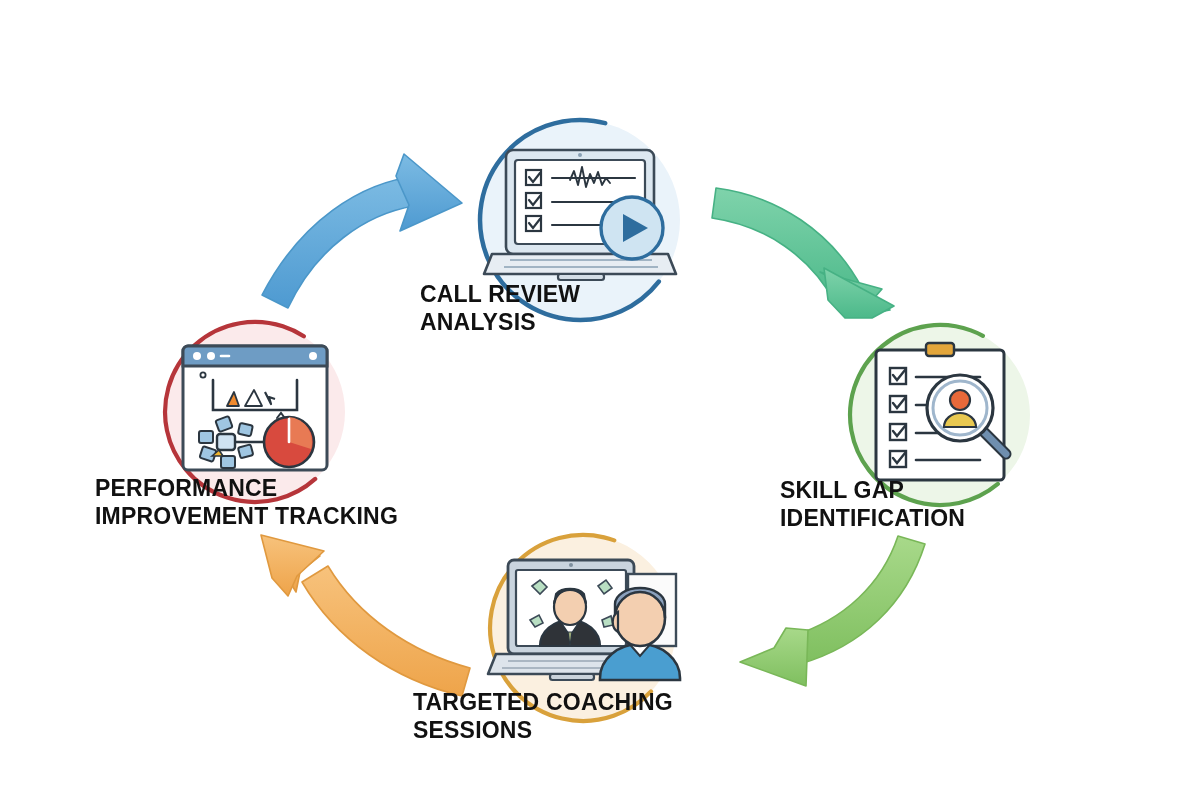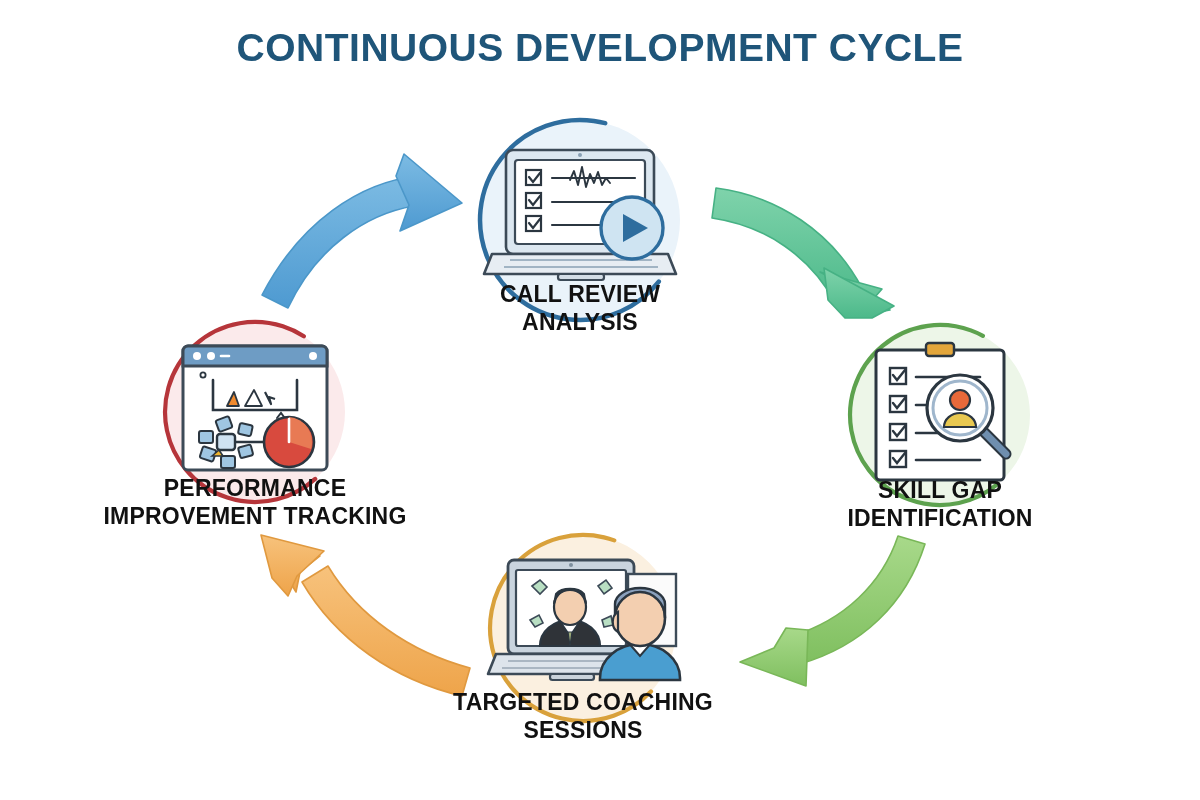--- a/index.html
+++ b/index.html
@@ -31,41 +31,39 @@
     font-size: 39px;
     font-weight: bold;
     letter-spacing: 0.5px;
     color: #1f5579;
   }
   .node {
     position: absolute;
   }
   .node-label {
     position: absolute;
-    text-align: center;
     font-family: "Liberation Sans", sans-serif;
     font-size: 23px;
     font-weight: bold;
     color: #111111;
     line-height: 1.22;
     letter-spacing: 0.2px;
     white-space: pre-line;
   }
   .arrows-layer, .icon-svg {
     position: absolute;
     top: 0;
     left: 0;
   }
 </style>
 </head>
 <body>
 
 <div id="stage">
 
-  <div class="page-title">CONTINUOUS DEVELOPMENT CYCLE</div>
 
   <svg class="arrows-layer" width="1200" height="800" viewBox="0 0 1200 800">
     <defs>
       <linearGradient id="gBlue" x1="0" y1="0" x2="0" y2="1">
         <stop offset="0" stop-color="#7cbbe3"></stop>
         <stop offset="1" stop-color="#4e9ad1"></stop>
       </linearGradient>
       <linearGradient id="gTeal" x1="0" y1="0" x2="0" y2="1">
         <stop offset="0" stop-color="#7fd3ab"></stop>
         <stop offset="1" stop-color="#4cb98a"></stop>

